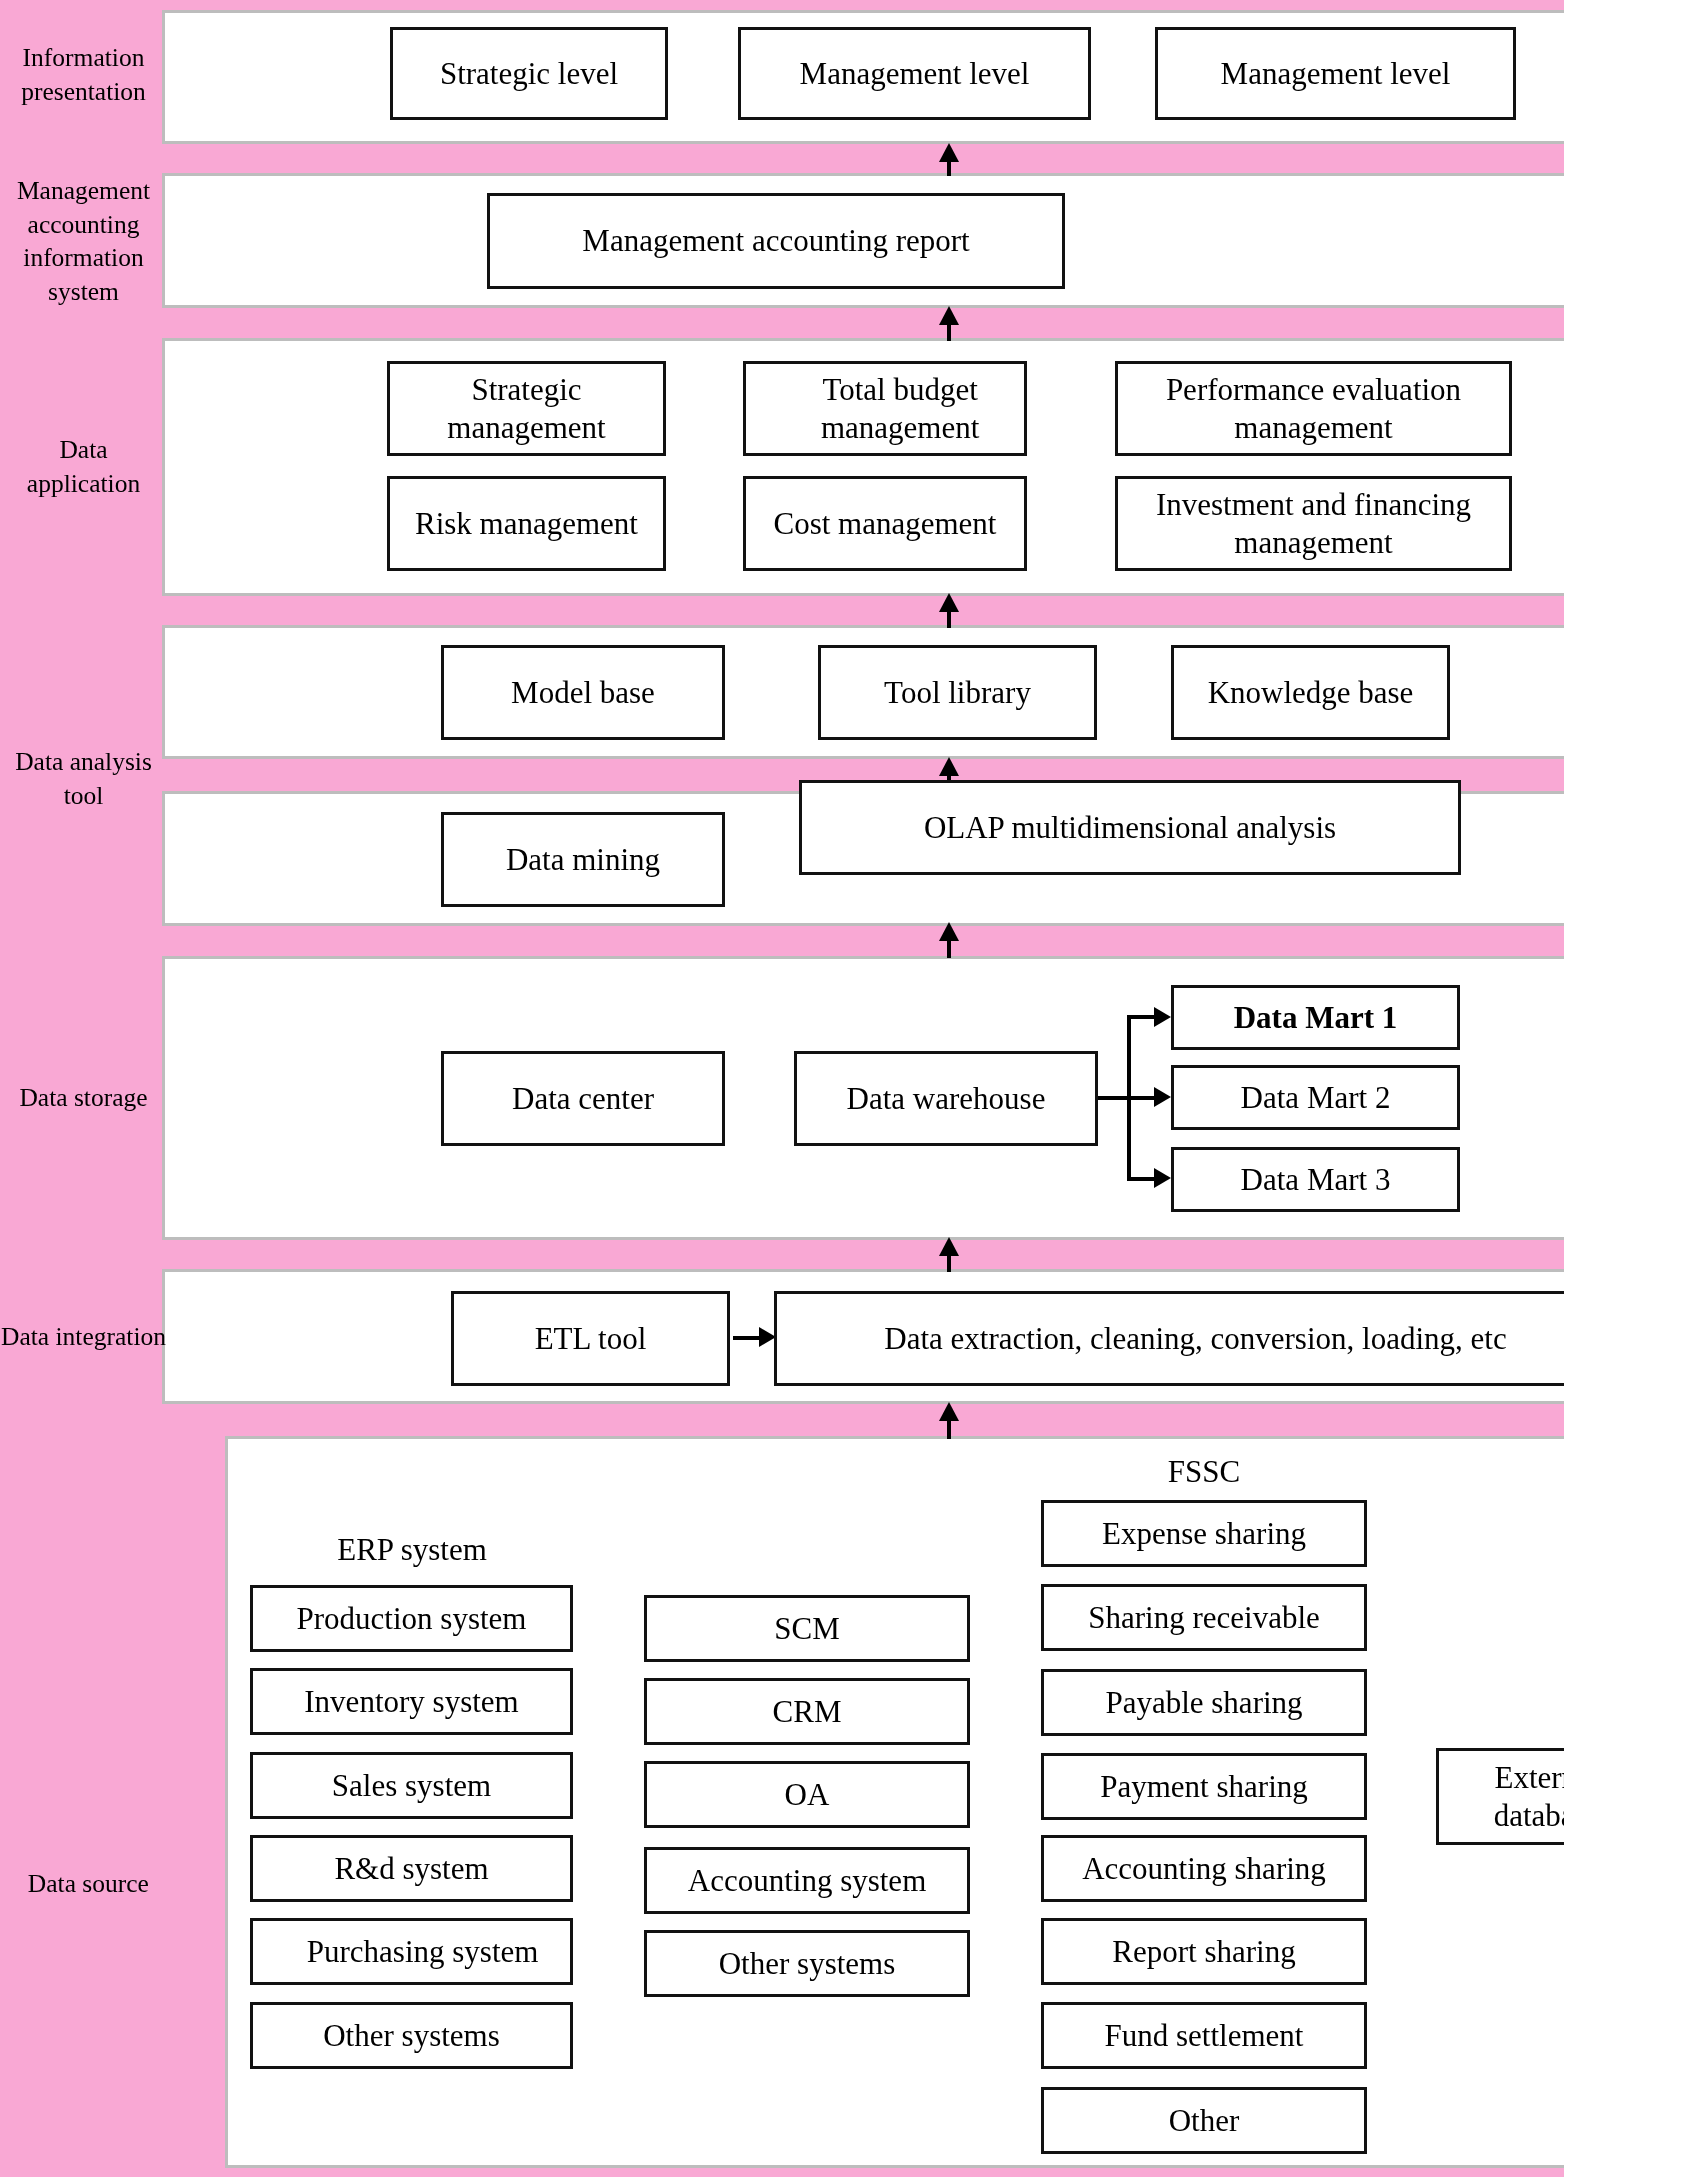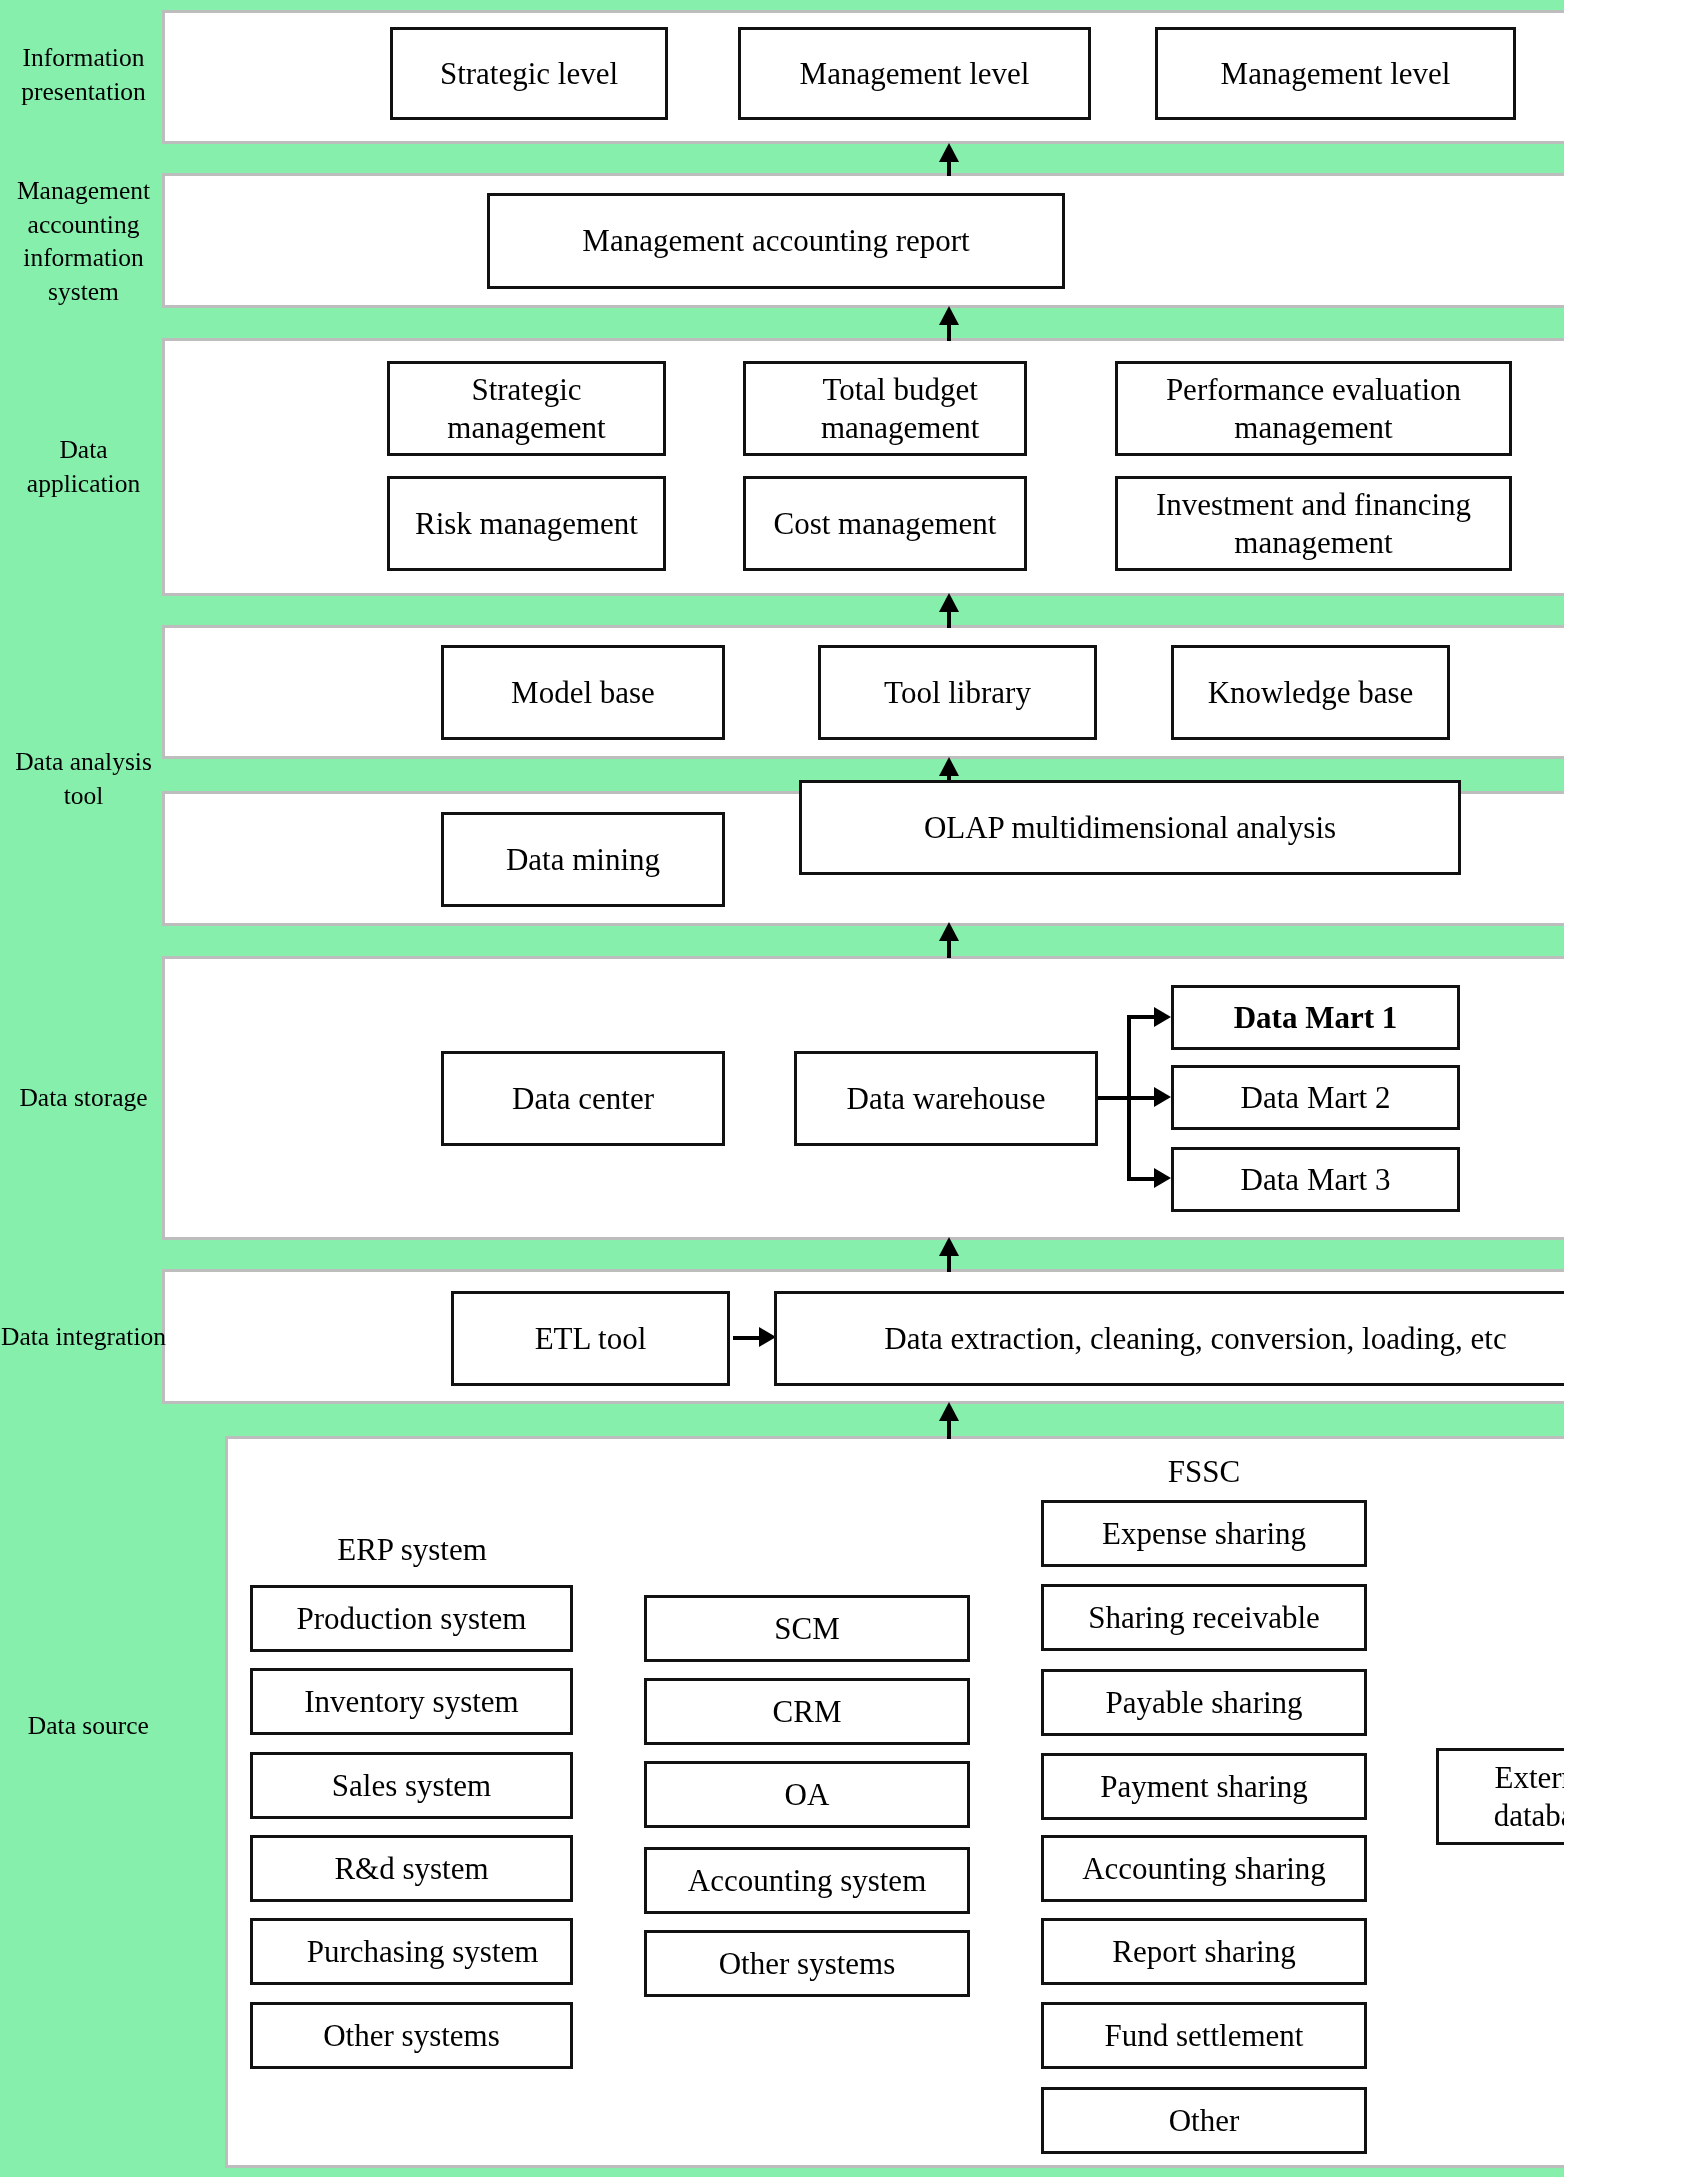--- a/index.html
+++ b/index.html
@@ -1,16 +1,16 @@
 <!DOCTYPE html>
 <html><head>
 <meta charset="utf-8">
 <style>
   html,body{margin:0;padding:0;background:#ffffff;}
-  #page{position:relative;width:1564px;height:2178px;background:#86efac;
+  #page{position:relative;width:1564px;height:2178px;background:#f9a8d4;
         font-family:"Liberation Serif","DejaVu Serif",serif;color:#000;overflow:hidden;}
   .panel{position:absolute;border:3.9px solid #bdbdbd;background:#ffffff;box-sizing:border-box;}
   .box{position:absolute;border:3.9px solid #111;background:#fff;box-sizing:border-box;
        display:flex;align-items:center;justify-content:center;text-align:center;
        font-size:31px;line-height:1.22;padding:2px 9.8px;}
   .side-label{position:absolute;left:0;width:167px;text-align:center;font-size:25.5px;
        line-height:1.32;transform:translateY(-50%);}
   .group-title{position:absolute;text-align:center;font-size:31px;}
   .arrow-up{position:absolute;width:23.5px;display:flex;flex-direction:column;align-items:center;}
   .arrow-up .head{width:0;height:0;border-left:10.8px solid transparent;
@@ -33,21 +33,21 @@
   <div class="panel" style="left:162px;top:956px;width:1509px;height:284px;"></div>
   <div class="panel" style="left:162px;top:1269px;width:1509px;height:135px;"></div>
   <div class="panel" style="left:225px;top:1436px;width:1446px;height:732px;"></div>
 
   <div class="side-label" style="top:75px;">Information presentation</div>
   <div class="side-label" style="top:241px;">Management accounting information system</div>
   <div class="side-label" style="top:467px;">Data application</div>
   <div class="side-label" style="top:779px;">Data analysis tool</div>
   <div class="side-label" style="top:1098px;">Data storage</div>
   <div class="side-label" style="top:1337px;">Data integration</div>
-  <div class="side-label" style="top:1726px;left:4.9px;">Data source</div>
+  <div class="side-label" style="top:1884px;left:4.9px;">Data source</div>
 
   <div class="arrow-up" style="left:937px;top:143px;height:33px;">
       <div class="head"></div>
       <div class="shaft"></div>
     </div>
   <div class="arrow-up" style="left:937px;top:306px;height:35px;">
       <div class="head"></div>
       <div class="shaft"></div>
     </div>
   <div class="arrow-up" style="left:937px;top:593px;height:35px;">

